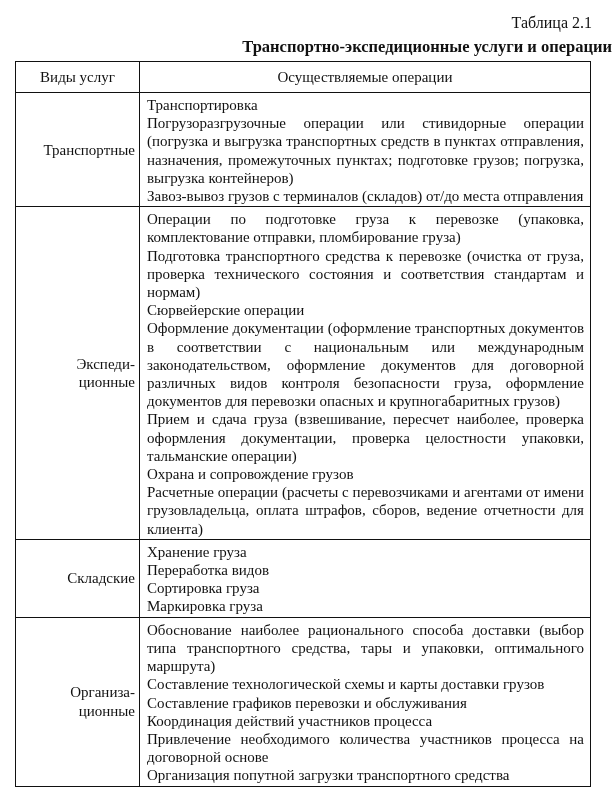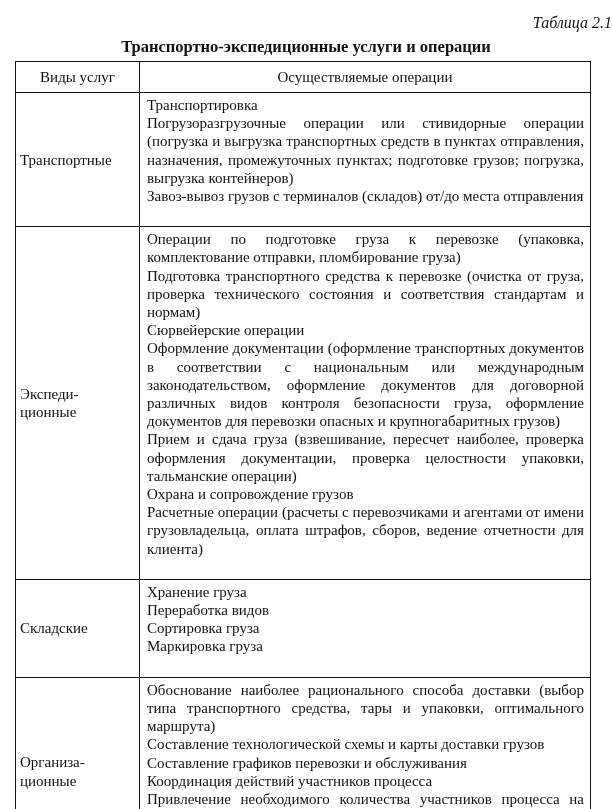--- a/index.html
+++ b/index.html
@@ -2,38 +2,38 @@
 <html><head>
 <meta charset="utf-8">
 <style>
   html, body { margin: 0; padding: 0; background: #ffffff; }
   body {
     width: 612px; height: 809px; position: relative; overflow: hidden;
     font-family: "Liberation Serif", "DejaVu Serif", serif;
     color: #111111;
   }
   .caption {
-    position: absolute; right: 0; top: 14px;
-    font-style: italic; font-size: 16px;
+    position: absolute; right: 20px; top: 14px;
+    font-size: 16px;
   }
   .title {
     position: absolute; left: 0; right: 0; top: 37px;
-    text-align: center; font-weight: bold; font-size: 16.5px;
+    text-align: right; font-weight: bold; font-size: 16.5px;
   }
   table {
     position: absolute; left: 15px; top: 61px; width: 576px;
     border-collapse: collapse; font-size: 15px; line-height: 18.2px;
   }
   td, th {
     border: 1px solid #111;
     vertical-align: middle;
   }
   th { font-weight: normal; height: 28px; text-align: center; }
-  td.kind { width: 115px; text-align: left; padding: 0 4px; }
-  td.ops { padding: 3px 6px 21px 7px; text-align: justify; }
+  td.kind { width: 115px; text-align: right; padding: 0 4px; }
+  td.ops { padding: 3px 6px 1px 7px; text-align: justify; }
   .op { display: block; }
 </style>
 </head>
 <body>
 
 <div class="caption">Таблица 2.1</div>
 <div class="title">Транспортно-экспедиционные услуги и операции</div>
 
 <table>
   <thead>

